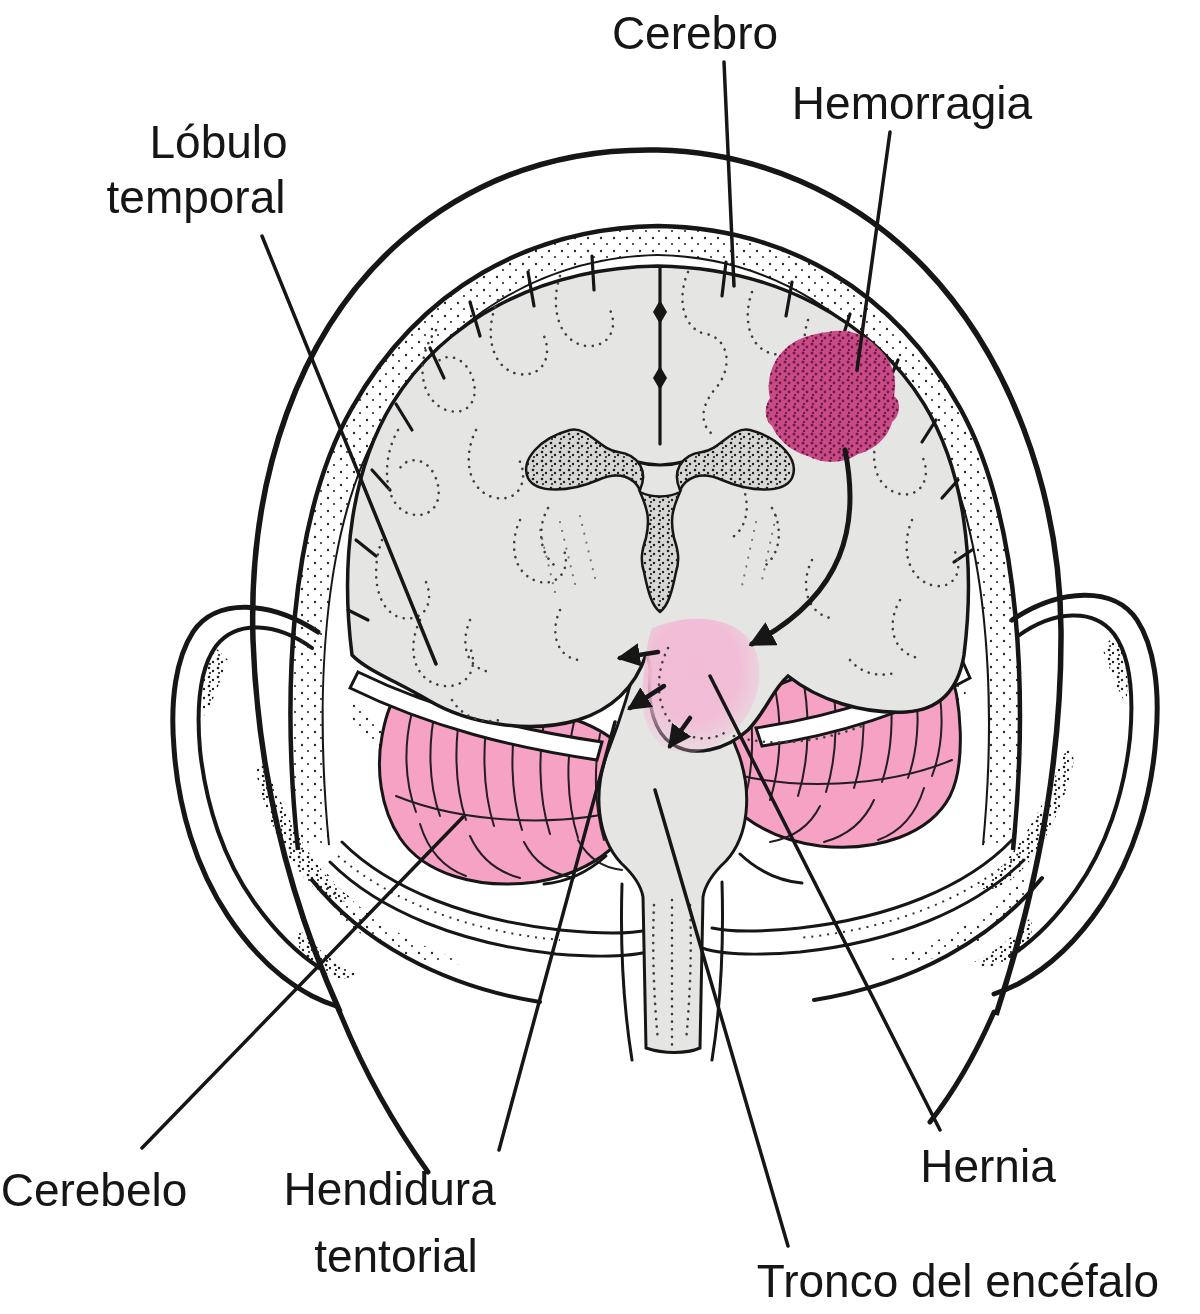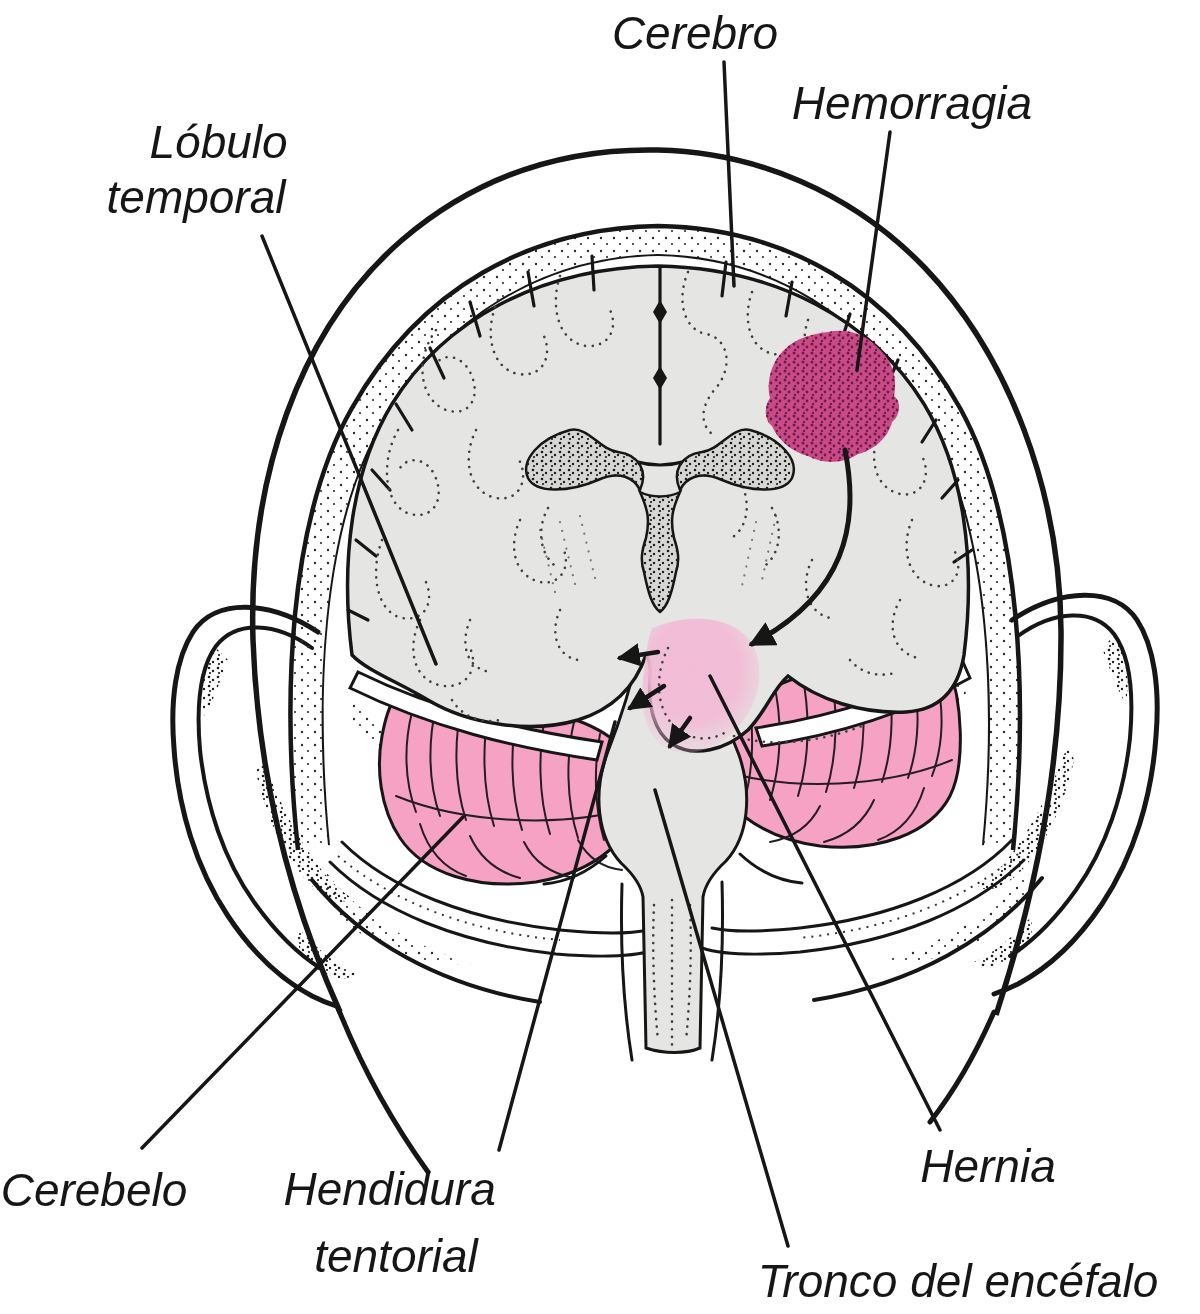--- a/index.html
+++ b/index.html
@@ -1,17 +1,17 @@
 <!DOCTYPE html>
 <html style="--background: #ffffff; --line_black: #161616; --brain_gray: #e5e5e3; --ventricle_gray: #d6d6d4; --cerebellum_pink: #f6a2c4; --hemorrhage_magenta: #c94a86; --hemorrhage_dot: #6b1c47; --hernia_pink: #f2bcd6;"><head>
 <meta charset="utf-8">
 <style>
   html,body{margin:0;padding:0;background:#fff;}
   .canvas{position:relative;width:1200px;height:1314px;background:var(--background,#fff);overflow:hidden;
-          font-family:"Liberation Sans",sans-serif;font-style:italic;}
+          font-family:"Liberation Sans",sans-serif;}
   svg{display:block;width:1200px;height:1314px;}
   .ln{stroke:var(--line_black,#161616);fill:none;stroke-linecap:round;}
   .lbl{font-family:"Liberation Sans",sans-serif;font-size:46px;fill:var(--line_black,#161616);}
   .scalp{fill:#ffffff;stroke:var(--line_black,#161616);stroke-width:5.5;}
   .skull-line{stroke:var(--line_black,#161616);fill:none;}
   .cavity{fill:#ffffff;}
   .brain{fill:var(--brain_gray,#e5e5e3);stroke:var(--line_black,#161616);stroke-width:3.5;}
   .stem{fill:var(--brain_gray,#e5e5e3);stroke:var(--line_black,#161616);stroke-width:3;}
   .tent{fill:#ffffff;stroke:var(--line_black,#161616);stroke-width:3;}
   .cbl{fill:var(--cerebellum_pink,#f6a2c4);stroke:var(--line_black,#161616);stroke-width:3;}

